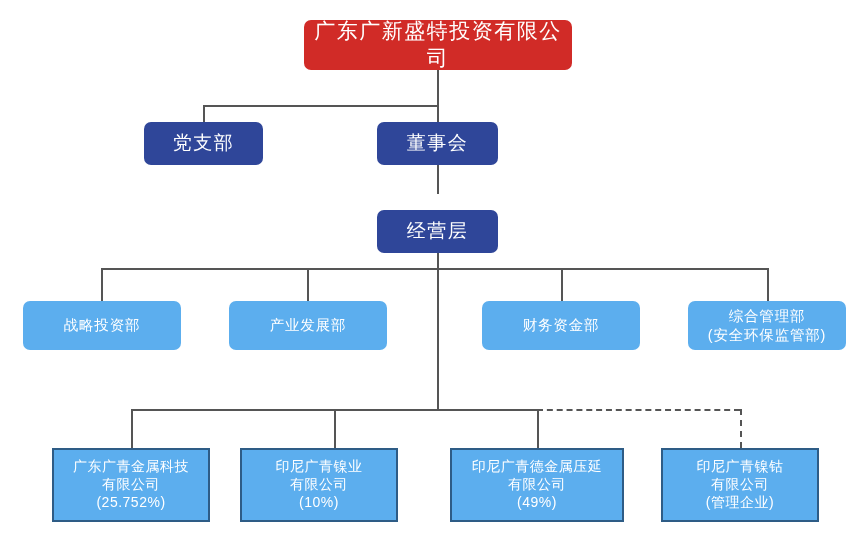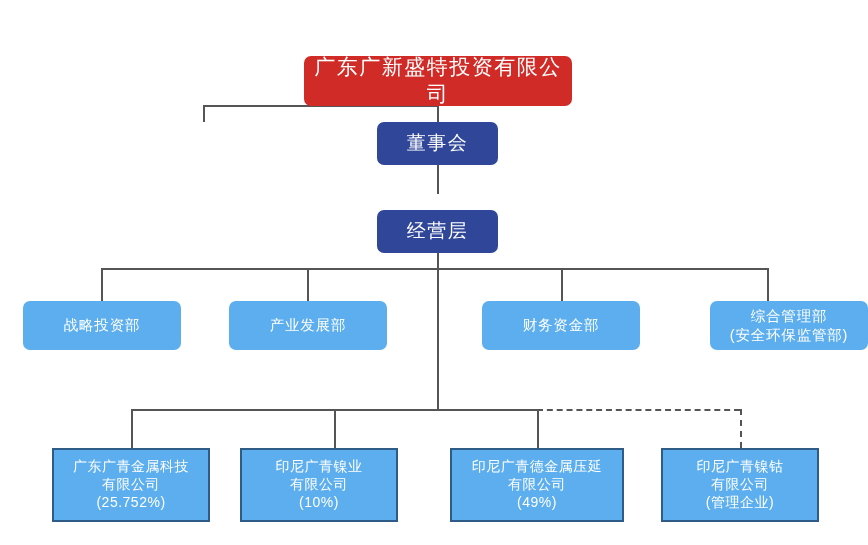--- a/index.html
+++ b/index.html
@@ -114,24 +114,27 @@
 
   <div class="line line-h" style="left:131px; top:409px; width:407px;"></div>
 
   <div class="line line-h dashed" style="left:537px; top:409px; width:203px;"></div>
 
   <div class="line line-v" style="left:131px; top:409px; height:39px;"></div>
   <div class="line line-v" style="left:334px; top:409px; height:39px;"></div>
   <div class="line line-v" style="left:537px; top:409px; height:39px;"></div>
   <div class="line line-v dashed" style="left:740px; top:409px; height:39px;"></div>
 
-  <div class="node rounded node-root" style="left:304px; top:20px; width:268px; height:50px;margin-top:36px;">
+  <div class="node rounded node-root" style="left:304px; top:20px; width:268px; height:50px;">
     <span class="node-label">广东广新盛特投资有限公司</span>
   </div>
 
+  <div class="node rounded node-dark" style="left:144px; top:122px; width:119px; height:43px;">
+    <span class="node-label">党支部</span>
+  </div>
 
   <div class="node rounded node-dark" style="left:377px; top:122px; width:121px; height:43px;">
     <span class="node-label">董事会</span>
   </div>
 
   <div class="node rounded node-dark" style="left:377px; top:210px; width:121px; height:43px;">
     <span class="node-label">经营层</span>
   </div>
 
   <div class="node rounded node-dept" style="left:23px; top:301px; width:158px; height:49px;">
@@ -139,21 +142,21 @@
   </div>
 
   <div class="node rounded node-dept" style="left:229px; top:301px; width:158px; height:49px;">
     <span class="node-label">产业发展部</span>
   </div>
 
   <div class="node rounded node-dept" style="left:482px; top:301px; width:158px; height:49px;text-align:right;">
     <span class="node-label">财务资金部</span>
   </div>
 
-  <div class="node rounded node-dept" style="left:688px; top:301px; width:158px; height:49px;margin-left:22px;">
+  <div class="node rounded node-dept" style="left:688px; top:301px; width:158px; height:49px;">
     <span class="node-label">综合管理部
 (安全环保监管部)</span>
   </div>
 
   <div class="node node-sub" style="left:52px; top:448px; width:158px; height:74px;">
     <span class="node-label">广东广青金属科技
 有限公司
 (25.752%)</span>
   </div>
 

